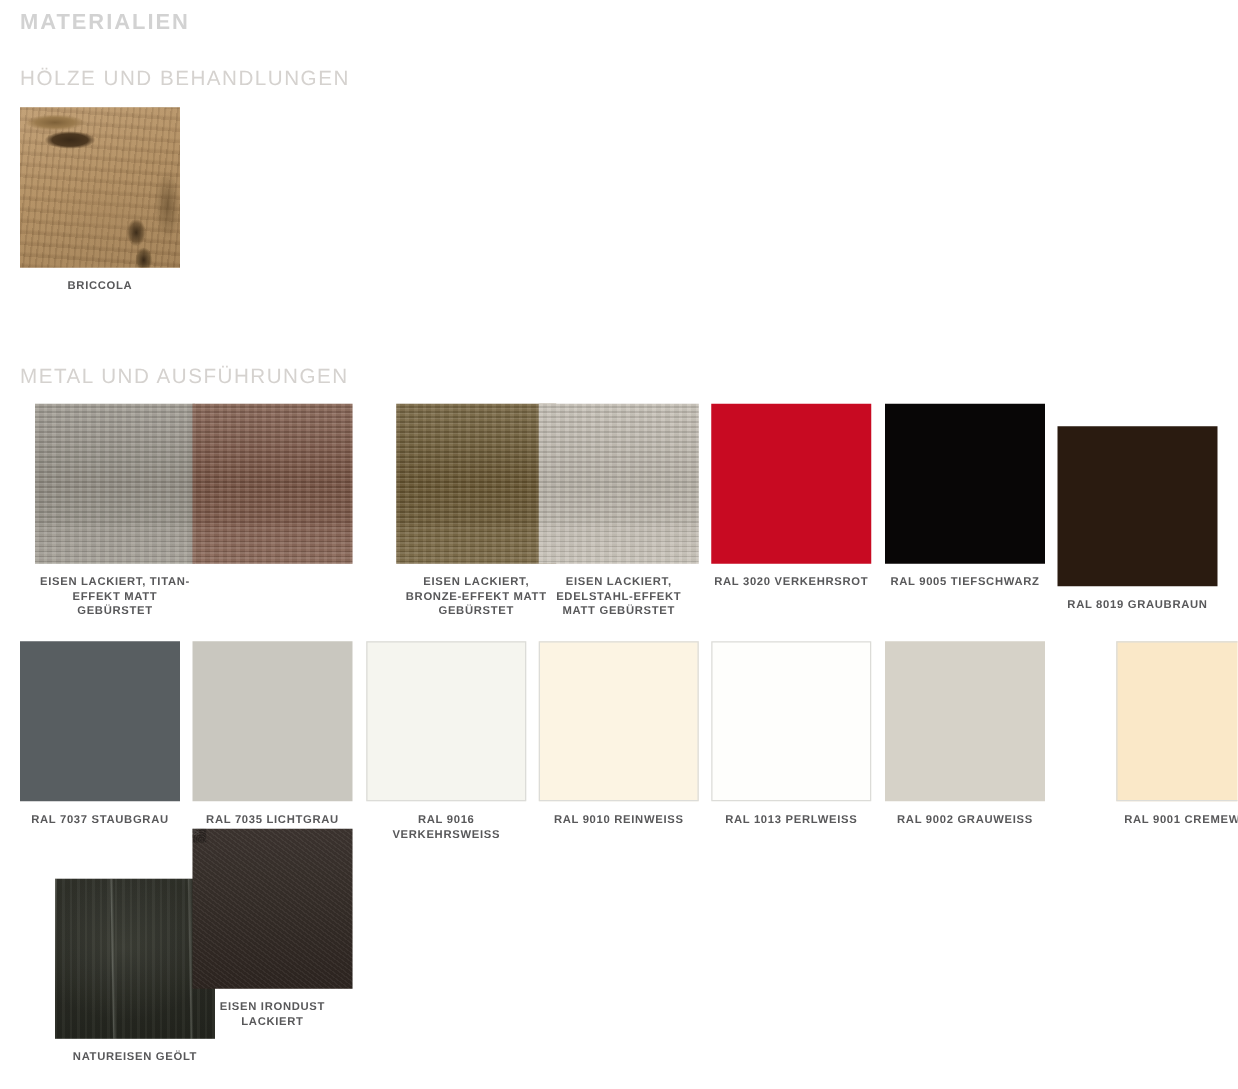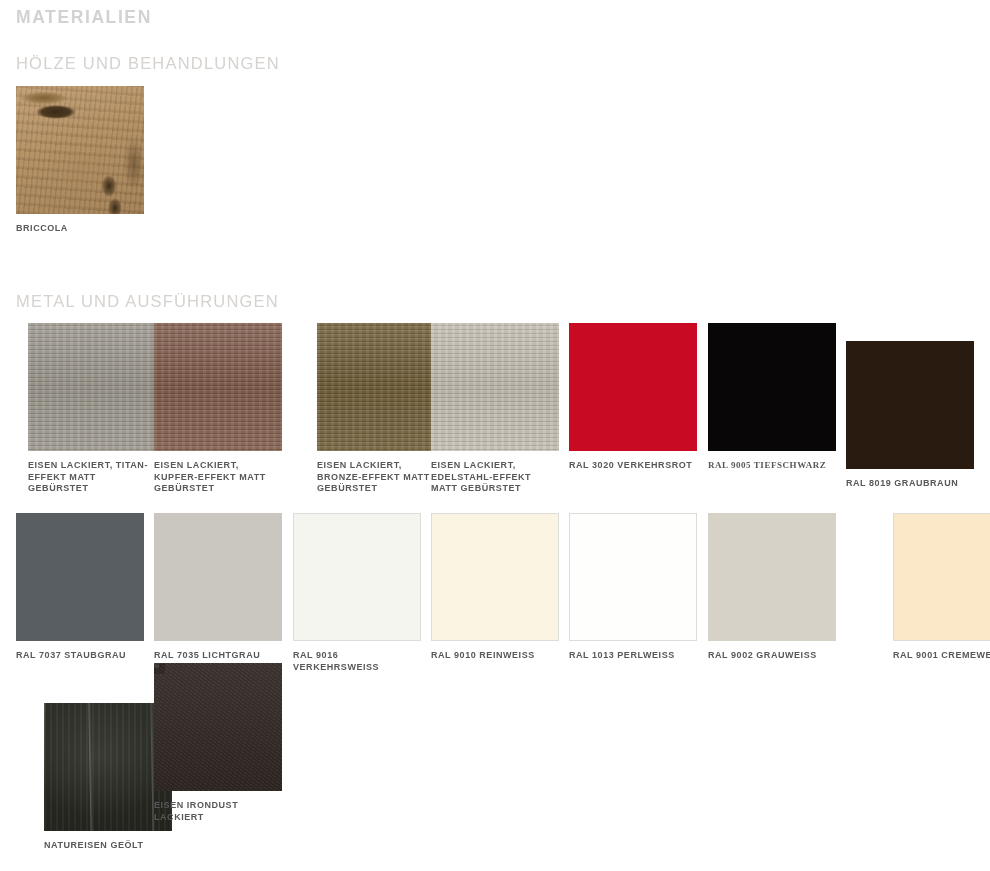--- a/index.html
+++ b/index.html
@@ -16,21 +16,21 @@
     letter-spacing:1.6px;text-transform:uppercase;white-space:nowrap;
   }
   .section-title{
     position:absolute;left:16px;
     font-size:16.5px;font-weight:normal;color:#d5d2cf;
     letter-spacing:1.2px;text-transform:uppercase;white-space:nowrap;
   }
   #sec-wood-title{top:54px;}
   #sec-metal-title{top:292px;}
 
-  .swatch-cell{position:absolute;width:128px;}
+  .swatch-cell{position:absolute;width:128px;text-align:center;}
   .swatch{
     width:128px;height:128px;display:block;
     background-repeat:no-repeat;background-size:cover;
   }
   .swatch.bordered{box-sizing:border-box;border:1px solid #dcdcd8;}
   .cap{
     display:block;margin-top:9px;
     font-size:9px;font-weight:bold;color:#58585a;
     letter-spacing:0.55px;line-height:11.5px;
     text-transform:uppercase;
@@ -90,35 +90,34 @@
       <div class="swatch-cell" style="left: 16px; top: 86px;">
         <span class="swatch tex-wood" style="background-color: rgb(176, 141, 97);"></span>
         <span class="cap">BRICCOLA</span>
       </div>
       <div class="swatch-cell" style="left: 16px; top: 323px; padding-left: 12px;">
         <span class="swatch tex-brushed" style="background-color: rgb(155, 150, 140);"></span>
         <span class="cap">EISEN LACKIERT, TITAN-EFFEKT MATT GEBÜRSTET</span>
       </div>
       <div class="swatch-cell" style="left: 154px; top: 323px;">
         <span class="swatch tex-brushed" style="background-color: rgb(125, 87, 70);"></span>
-        <span class="cap">EISEN LACKIERT, KUPFER-EFFEKT MATT GEBÜRSTET</span>
       </div>
       <div class="swatch-cell" style="left: 293px; top: 323px; padding-left: 24px;">
         <span class="swatch tex-brushed" style="background-color: rgb(109, 90, 51);"></span>
         <span class="cap">EISEN LACKIERT, BRONZE-EFFEKT MATT GEBÜRSTET</span>
       </div>
       <div class="swatch-cell" style="left: 431px; top: 323px;">
         <span class="swatch tex-brushed" style="background-color: rgb(195, 189, 178);"></span>
         <span class="cap">EISEN LACKIERT, EDELSTAHL-EFFEKT MATT GEBÜRSTET</span>
       </div>
       <div class="swatch-cell" style="left: 569px; top: 323px;">
         <span class="swatch" style="background-color: rgb(200, 10, 34);"></span>
         <span class="cap">RAL 3020 VERKEHRSROT</span>
       </div>
-      <div class="swatch-cell" style="left: 708px; top: 323px; font-family: Liberation Serif, serif;">
+      <div class="swatch-cell" style="left: 708px; top: 323px;">
         <span class="swatch" style="background-color: rgb(8, 6, 6);"></span>
         <span class="cap">RAL 9005 TIEFSCHWARZ</span>
       </div>
       <div class="swatch-cell" style="left: 846px; top: 341px;">
         <span class="swatch" style="background-color: rgb(42, 27, 16);"></span>
         <span class="cap">RAL 8019 GRAUBRAUN</span>
       </div>
       <div class="swatch-cell" style="left: 16px; top: 513px;">
         <span class="swatch" style="background-color: rgb(88, 94, 97);"></span>
         <span class="cap">RAL 7037 STAUBGRAU</span>

